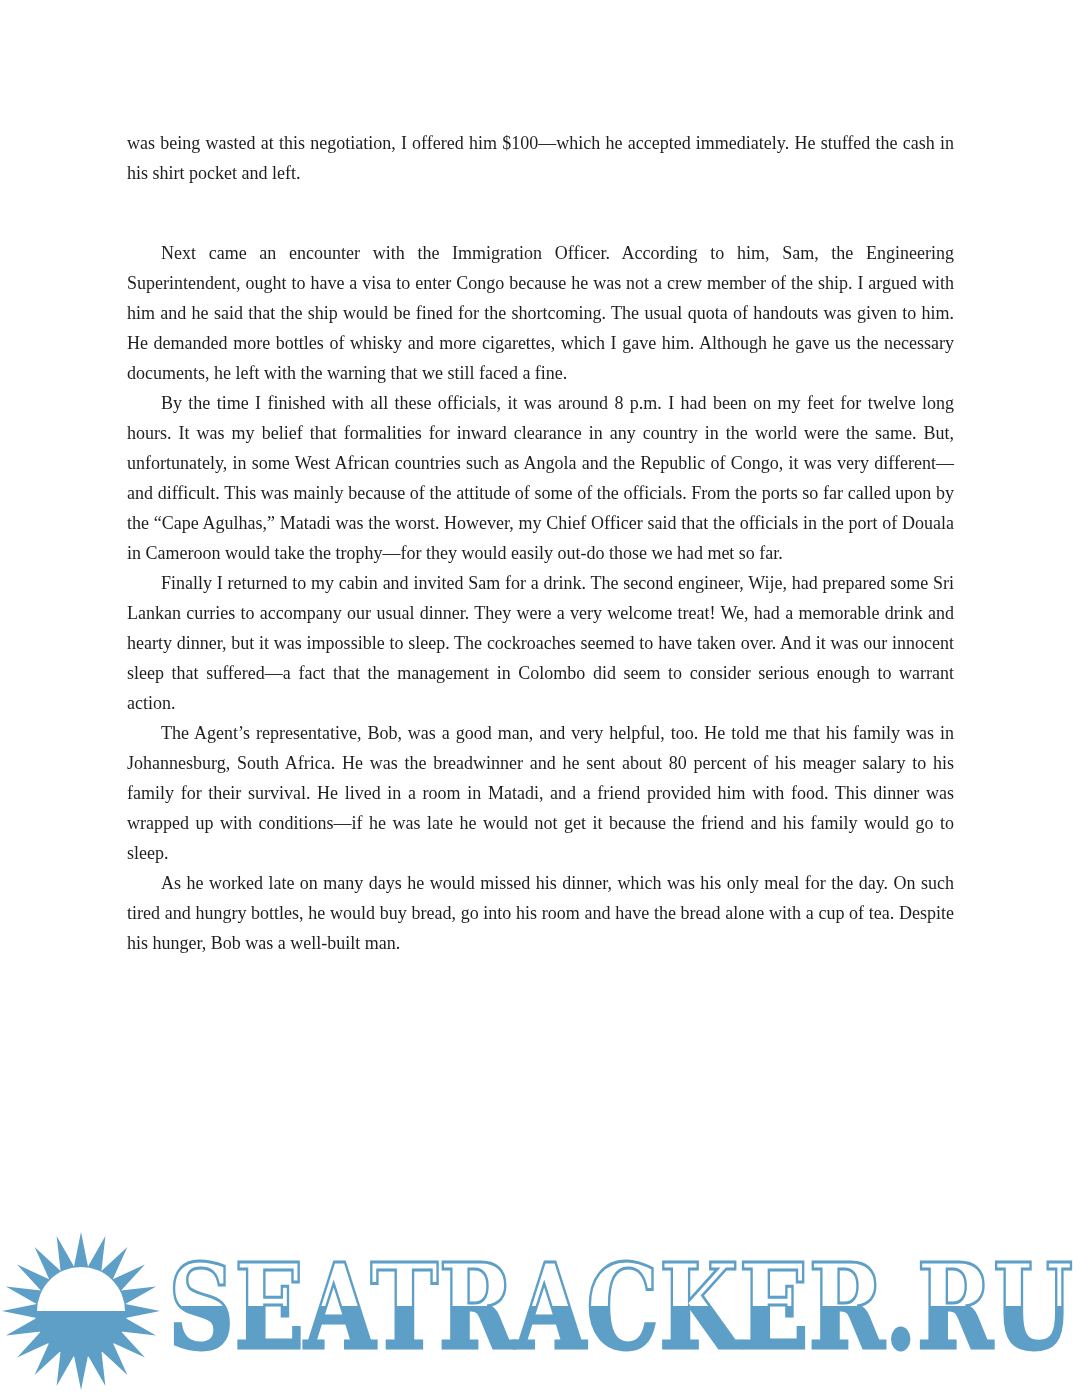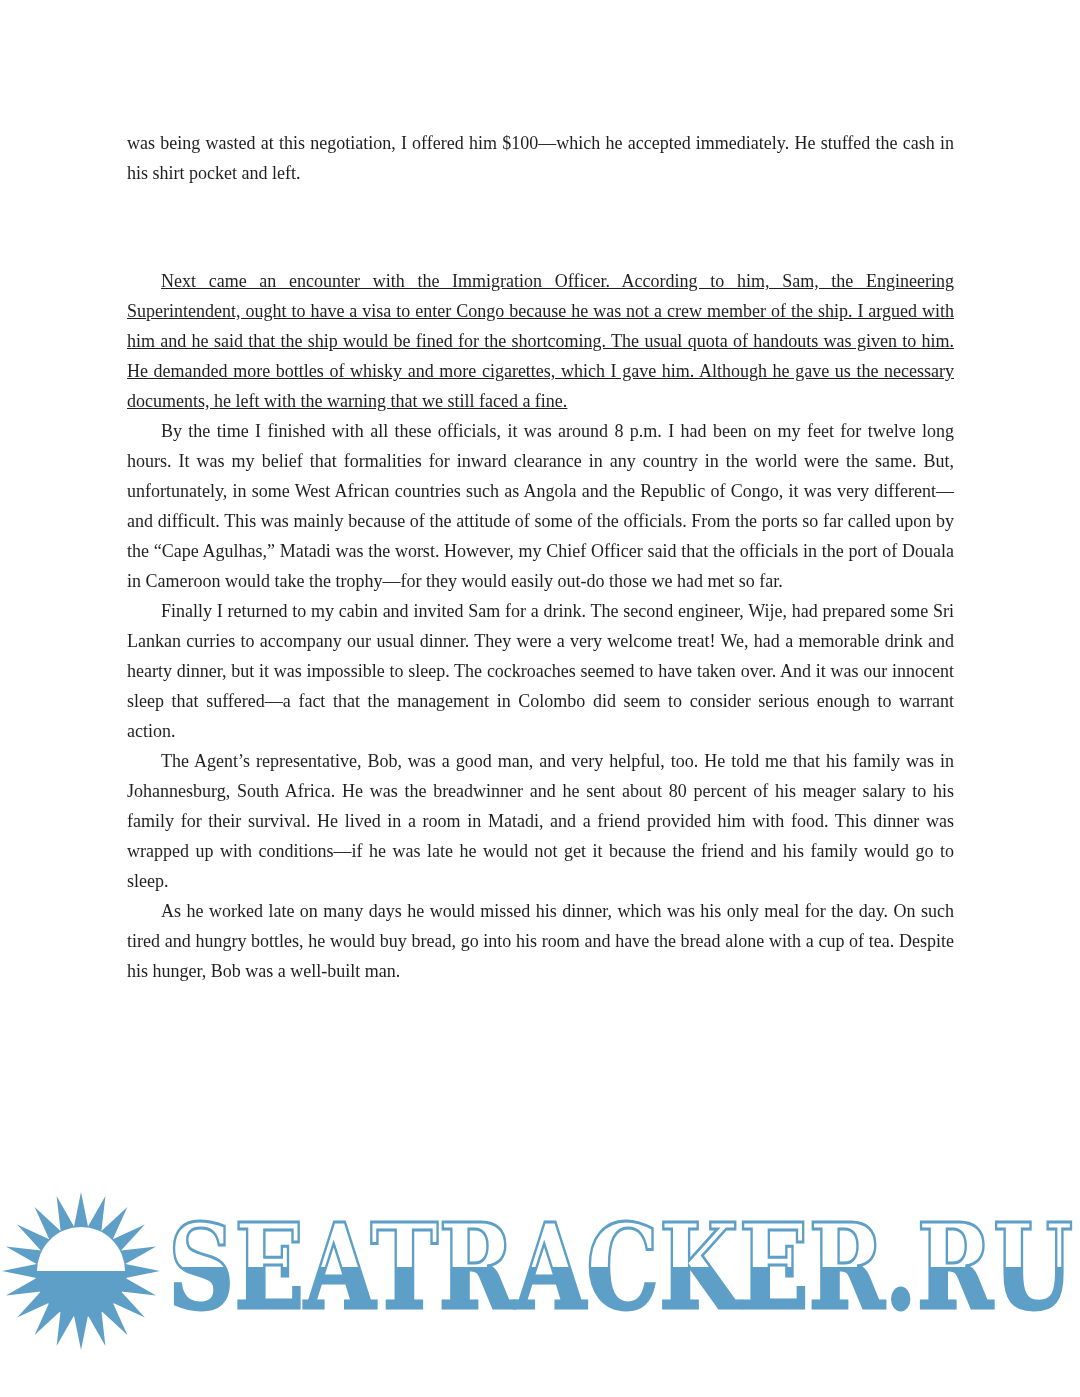--- a/index.html
+++ b/index.html
@@ -16,25 +16,25 @@
     left:127px;
     top:128px;
     width:827px;
     font-size:18px;
     line-height:30px;
     text-align:justify;
     color:#1f1f1f;
   }
   .text-block p{margin:0;}
   .text-block p.indent{text-indent:34px;}
-  .text-block p.section-gap{margin-top:78px;text-decoration:underline;}
+  .text-block p.section-gap{margin-top:50px;}
   .watermark{
     position:absolute;
     left:0;
-    top:1188px;
+    top:1228px;
     width:1080px;
     height:161px;
   }
   .sun-logo{
     position:absolute;
     left:0px;
     top:2px;
   }
   .wm-text{
     position:absolute;

